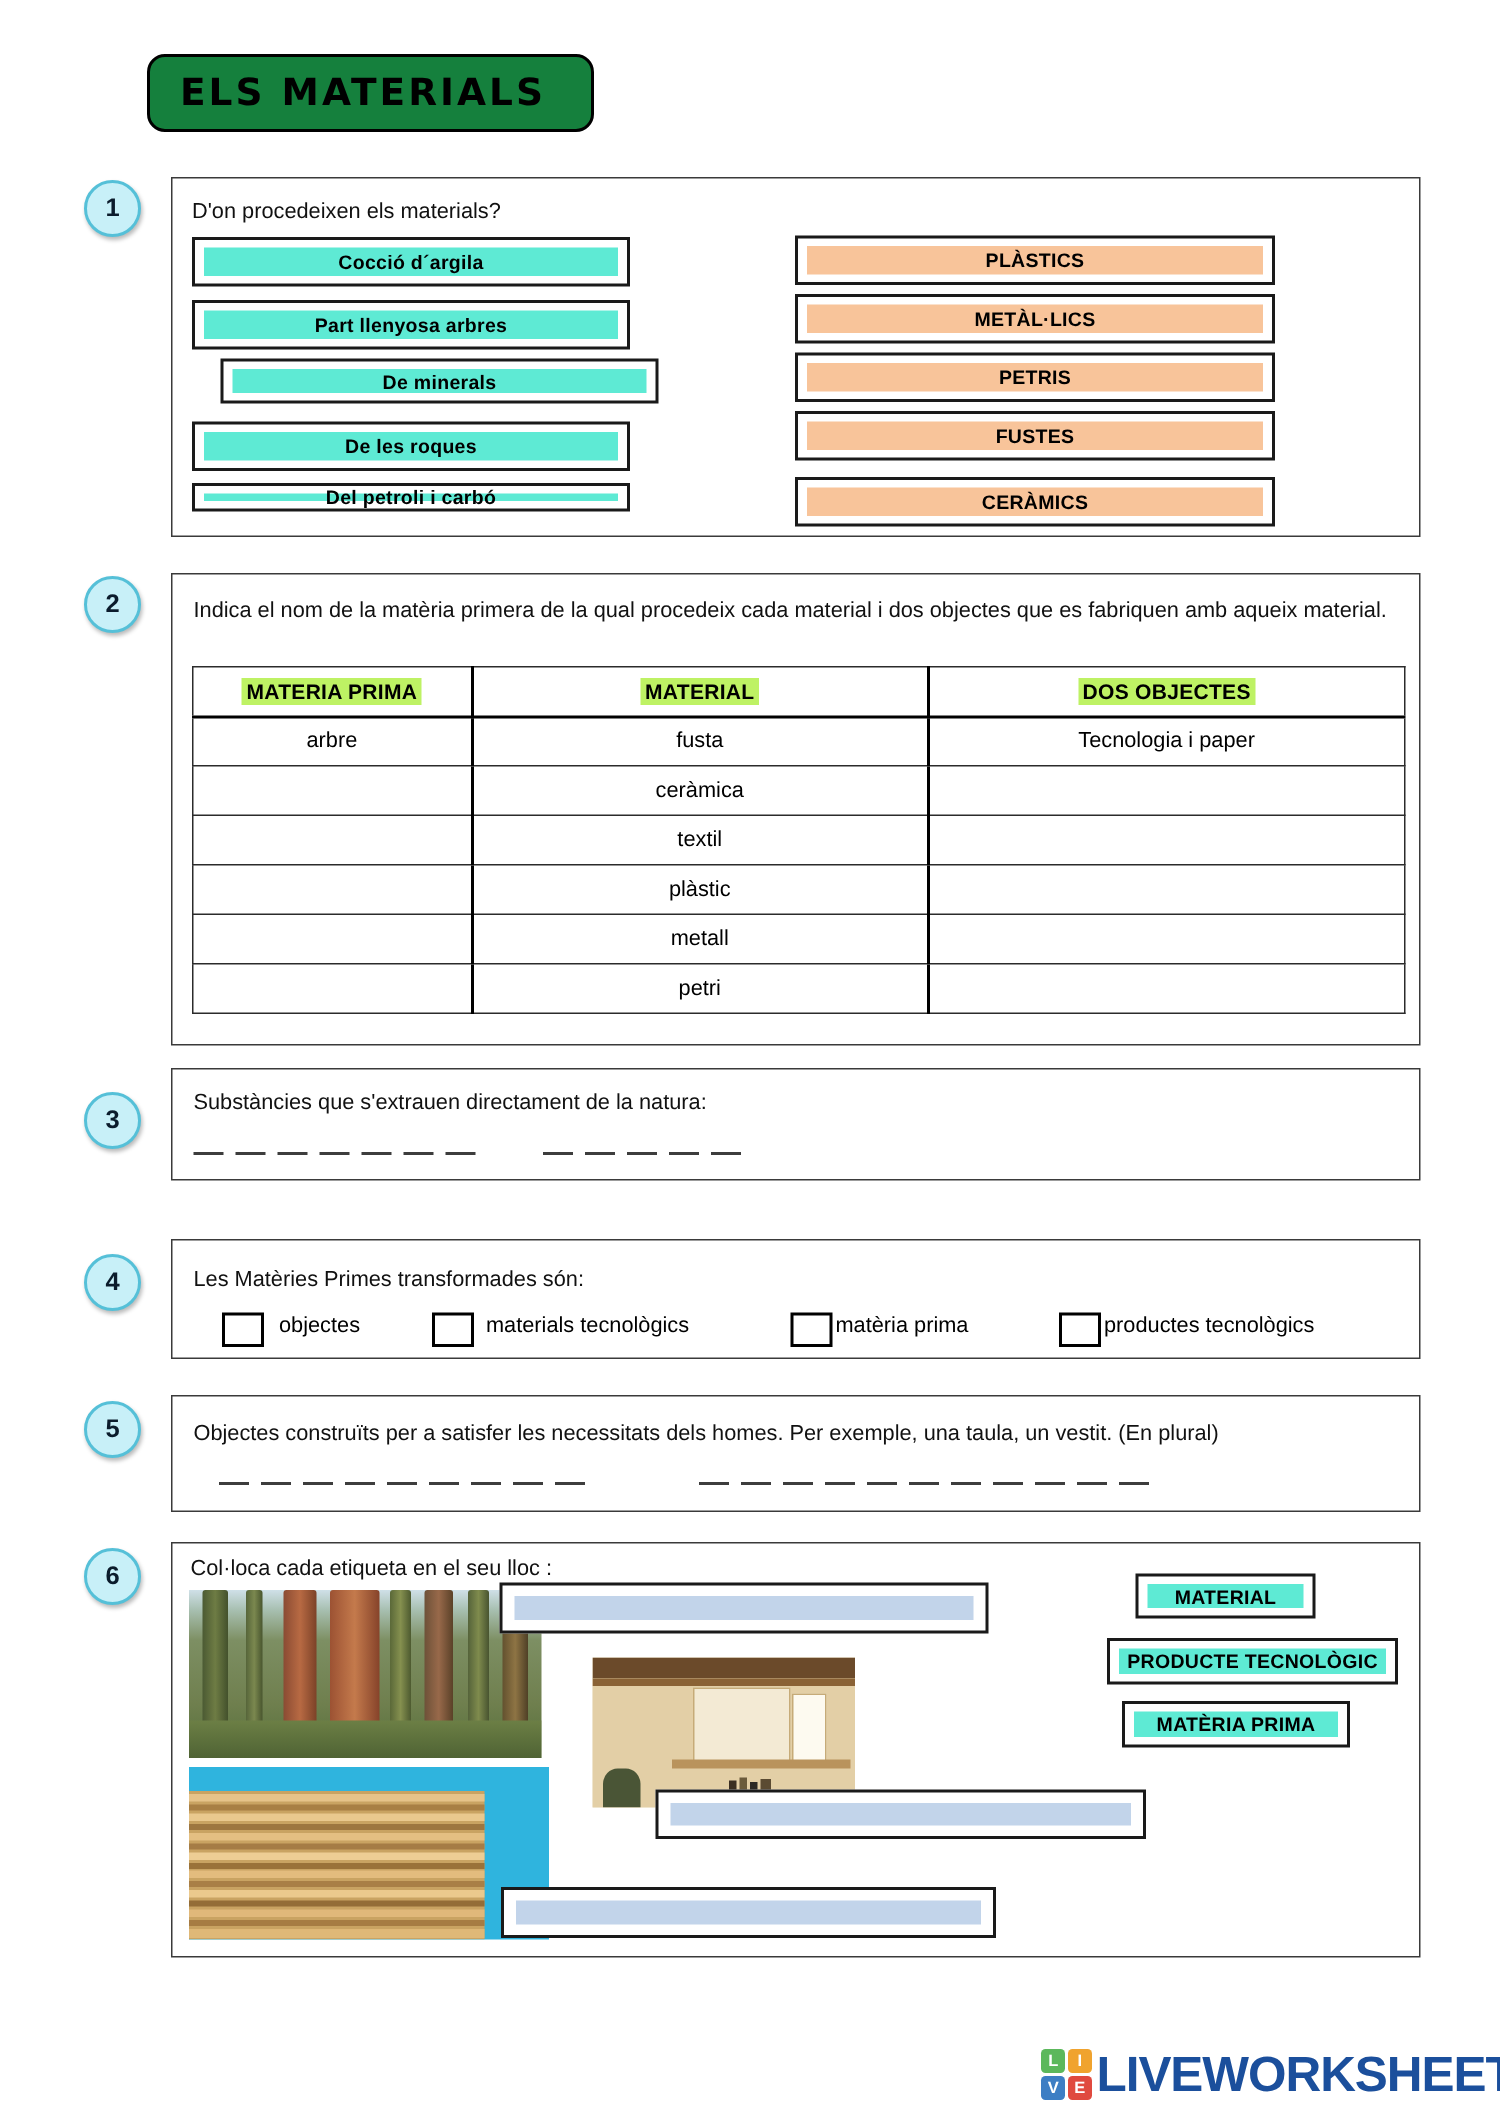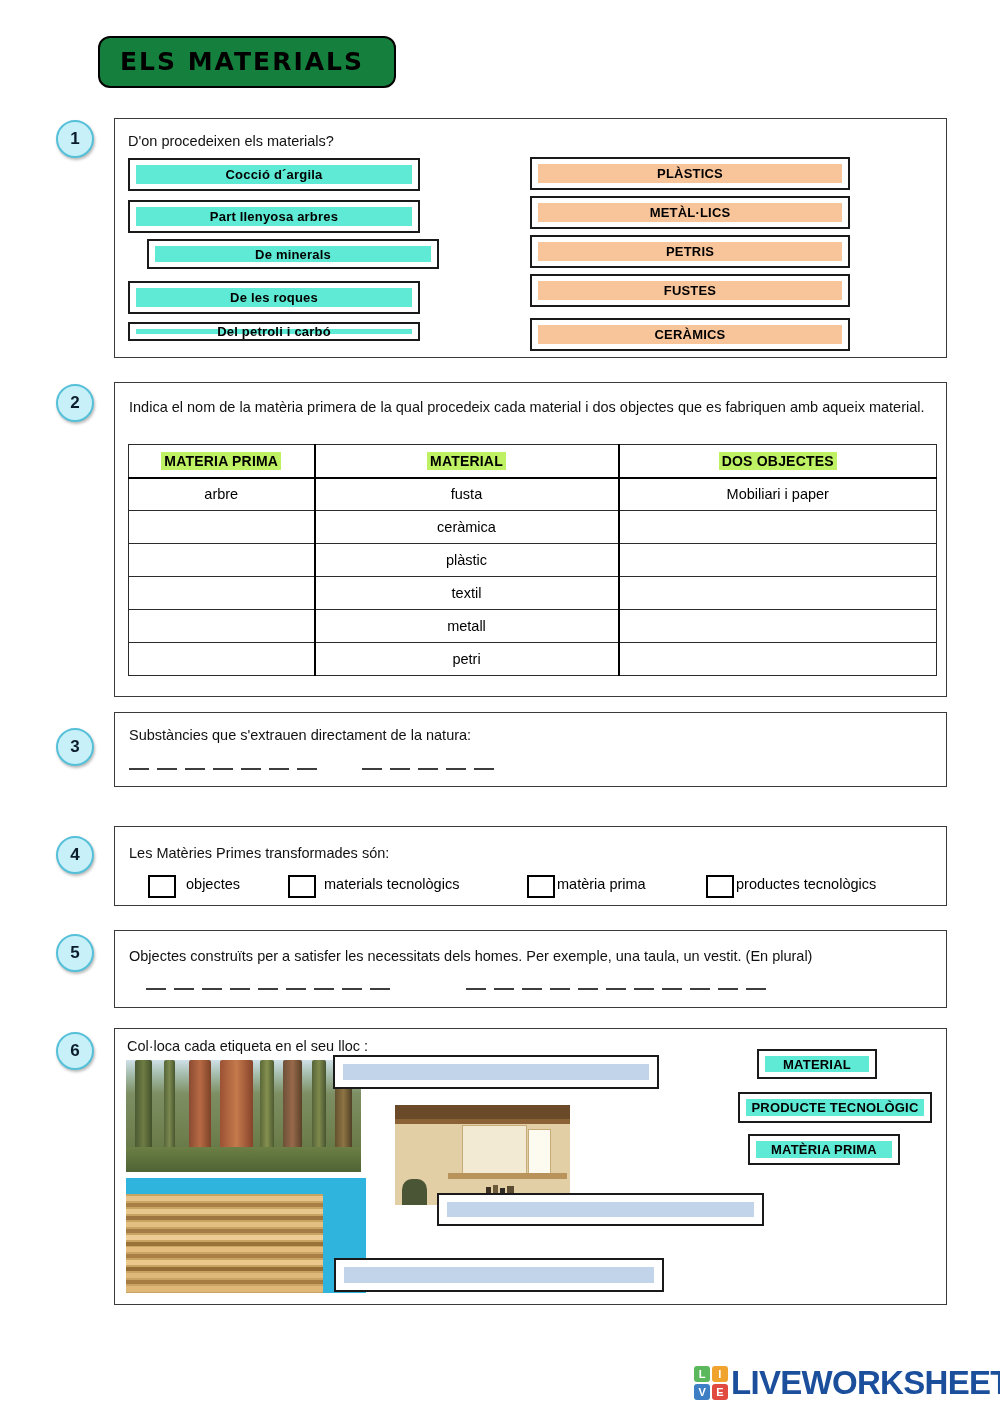--- a/index.html
+++ b/index.html
@@ -279,35 +279,35 @@
     <tr class="hdr-row">
       <th class="col-sep"><span>MATERIA PRIMA</span></th>
       <th class="col-sep"><span>MATERIAL</span></th>
       <th><span>DOS OBJECTES</span></th>
     </tr>
   </thead>
   <tbody>
     <tr>
       <td class="col-sep">arbre</td>
       <td class="col-sep">fusta</td>
-      <td>Mobiliari i paper</td>
+      <td>Tecnologia i paper</td>
     </tr>
     <tr>
       <td class="col-sep"></td>
       <td class="col-sep">ceràmica</td>
       <td></td>
     </tr>
     <tr>
       <td class="col-sep"></td>
+      <td class="col-sep">textil</td>
+      <td></td>
+    </tr>
+    <tr>
+      <td class="col-sep"></td>
       <td class="col-sep">plàstic</td>
-      <td></td>
-    </tr>
-    <tr>
-      <td class="col-sep"></td>
-      <td class="col-sep">textil</td>
       <td></td>
     </tr>
     <tr>
       <td class="col-sep"></td>
       <td class="col-sep">metall</td>
       <td></td>
     </tr>
     <tr>
       <td class="col-sep"></td>
       <td class="col-sep">petri</td>

